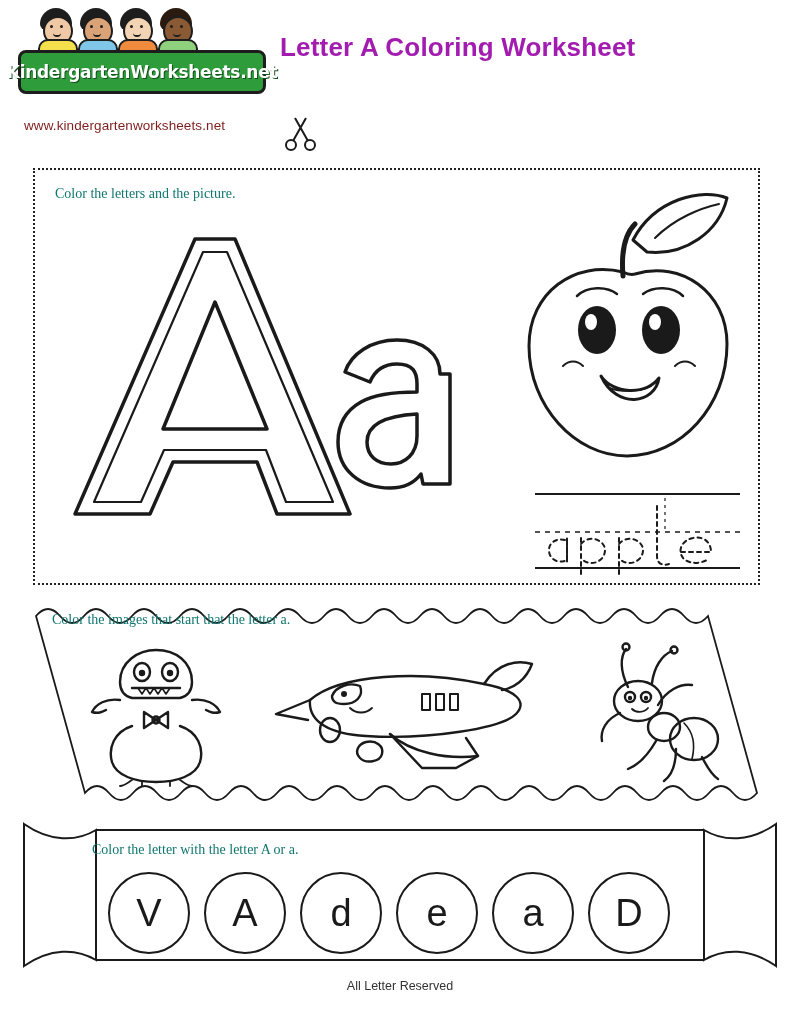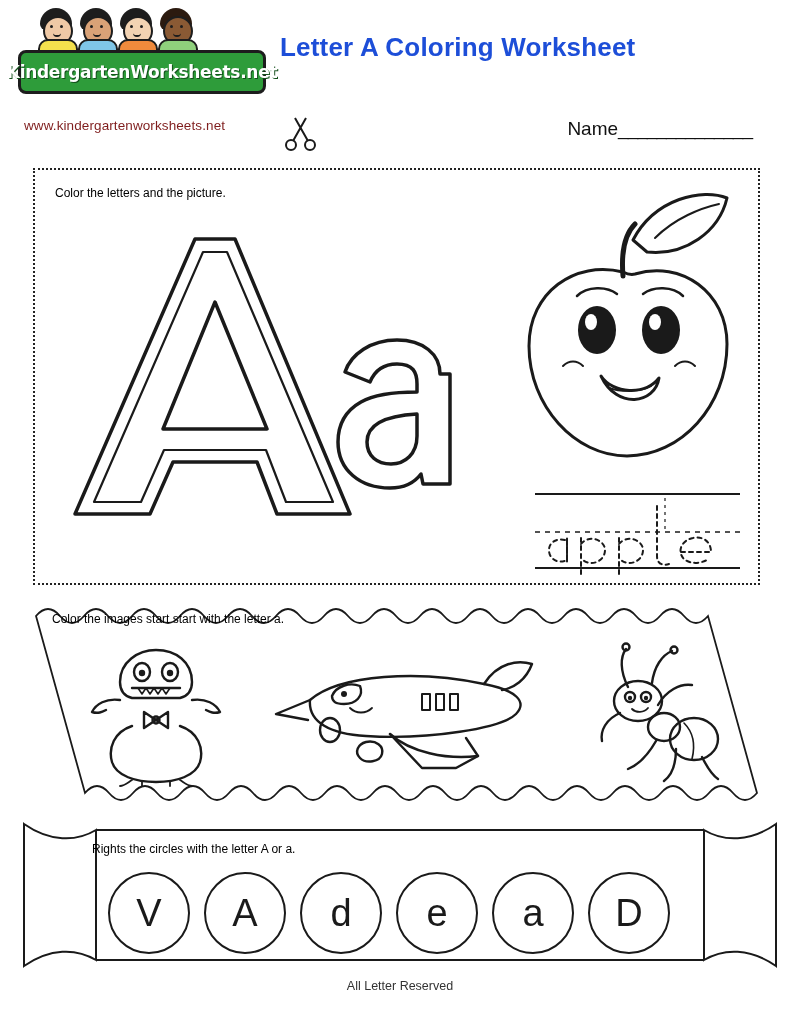--- a/index.html
+++ b/index.html
@@ -125,21 +125,21 @@
     font-size: 13.5px;
     color: #7f1d1d;
     letter-spacing: 0.1px;
   }
 
   .worksheet-title {
     position: absolute;
     left: 280px; top: 32px;
     font-size: 26px;
     font-weight: bold;
-    color: #1d4ed8;
+    color: #a21caf;
     letter-spacing: 0.2px;
   }
 
   .name-line {
     position: absolute;
     right: 48px; top: 118px;
     font-size: 19px;
     color: #111;
     white-space: nowrap;
   }
@@ -156,22 +156,23 @@
 
   
   .section1 {
     position: absolute;
     left: 33px; top: 168px;
     width: 727px; height: 417px;
     border: 2px dotted #222;
     box-sizing: border-box;
   }
   .sec-label {
-    font-size: 12px;
-    color: #000000;
+    font-size: 14px;
+    color: #0f766e;
+    font-family: Liberation Serif, serif;
   }
   .sec1-label {
     position: absolute;
     left: 20px; top: 16px;
   }
   .letters-art {
     position: absolute;
     left: 10px; top: 44px;
     width: 430px; height: 350px;
   }
@@ -301,23 +302,20 @@
       <svg width="38" height="40" viewBox="0 0 38 40">
         <g fill="none" stroke="#1a1a1a" stroke-width="2">
           <circle cx="9" cy="33" r="5"></circle>
           <circle cx="28" cy="33" r="5"></circle>
           <path d="M11 29 L24 6 M26 29 L13 6"></path>
           <path d="M17 17 L20 17"></path>
         </g>
       </svg>
     </div>
 
-    <div class="name-line">
-      <span>Name</span><span class="rule">______________</span>
-    </div>
   </div>
 
   <div class="section1">
     <div class="sec-label sec1-label">Color the letters and the picture.</div>
 
     <div class="letters-art">
       <svg width="430" height="350" viewBox="0 0 430 350">
         <g fill="none" stroke="#1a1a1a" stroke-width="3.5" stroke-linejoin="round" stroke-linecap="round">
 
           <path d="M105 300 L30 300 L150 25 L190 25 L305 300 L232 300
@@ -421,21 +419,21 @@
                q12,-14 24,0 q12,14 24,0 q12,-14 24,0 q12,14 24,0
                L727,195
                q-12,14 -24,0 q-12,-14 -24,0 q-12,14 -24,0 q-12,-14 -24,0 q-12,14 -24,0 q-12,-14 -24,0
                q-12,14 -24,0 q-12,-14 -24,0 q-12,14 -24,0 q-12,-14 -24,0 q-12,14 -24,0 q-12,-14 -24,0
                q-12,14 -24,0 q-12,-14 -24,0 q-12,14 -24,0 q-12,-14 -24,0 q-12,14 -24,0 q-12,-14 -24,0
                q-12,14 -24,0 q-12,-14 -24,0 q-12,14 -24,0 q-12,-14 -24,0 q-12,14 -24,0 q-12,-14 -24,0
                q-12,14 -24,0 q-12,-14 -24,0 q-12,14 -24,0 q-12,-14 -24,0
                Z" fill="none" stroke="#1a1a1a" stroke-width="1.8"></path>
     </svg>
 
-    <div class="sec-label sec2-label">Color the images start start with the letter a.</div>
+    <div class="sec-label sec2-label">Color the images that start that the letter a.</div>
 
     <div class="pics-row">
 
       <div style="position:absolute;left:40px;top:0;">
         <svg width="150" height="150" viewBox="0 0 150 150">
           <g fill="none" stroke="#1a1a1a" stroke-width="2.4" stroke-linejoin="round" stroke-linecap="round">
 
             <path d="M40 44 C40 24 58 12 76 12 C96 12 112 24 112 44 C112 52 108 58 100 60
                      L52 60 C44 58 40 52 40 44 Z"></path>
 
@@ -525,21 +523,21 @@
     </div>
   </div>
 
   <div class="section3">
     <svg width="760" height="150" viewBox="0 0 760 150" style="position:absolute;left:0;top:0;">
       <path d="M4 4 C30 22 56 22 76 10 L76 140 C56 128 30 128 4 146 Z
                M756 4 C730 22 704 22 684 10 L684 140 C704 128 730 128 756 146 Z" fill="none" stroke="#1a1a1a" stroke-width="2"></path>
       <path d="M76 10 L684 10 M76 140 L684 140" fill="none" stroke="#1a1a1a" stroke-width="2"></path>
     </svg>
 
-    <div class="sec-label sec3-label">Rights the circles with the letter A or a.</div>
+    <div class="sec-label sec3-label">Color the letter with the letter A or a.</div>
 
     <div class="circles-row">
       <div class="circle-item">V</div>
       <div class="circle-item">A</div>
       <div class="circle-item">d</div>
       <div class="circle-item">e</div>
       <div class="circle-item">a</div>
       <div class="circle-item">D</div>
     </div>
   </div>

